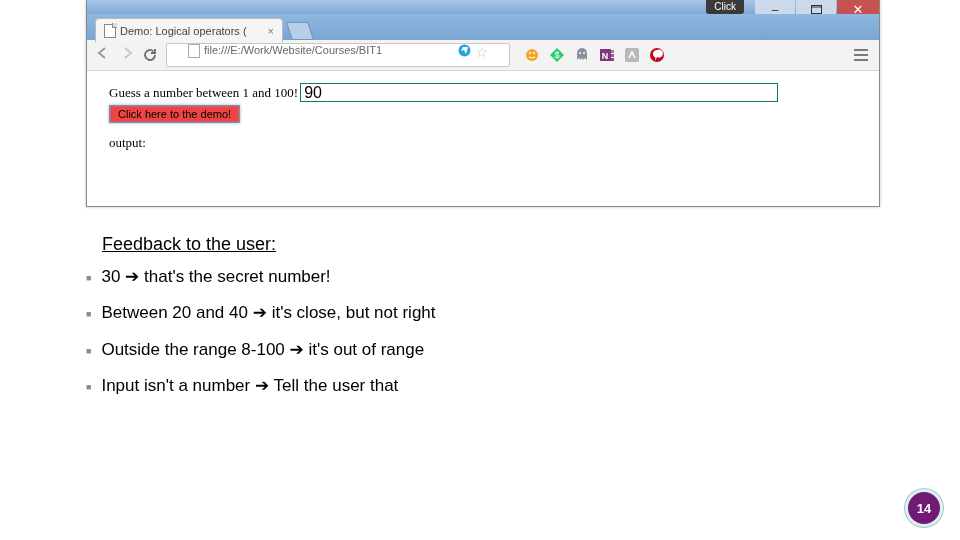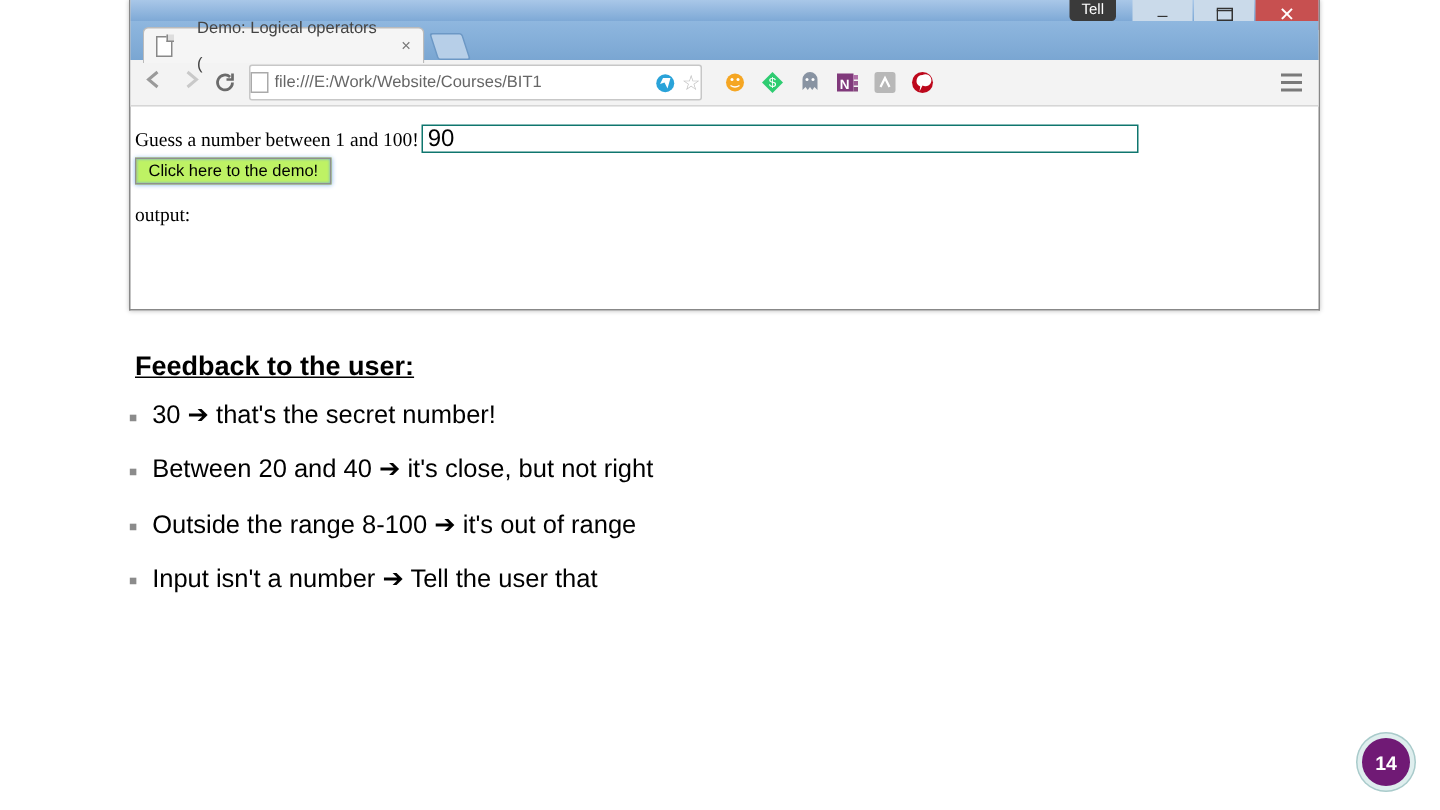--- a/index.html
+++ b/index.html
@@ -15,81 +15,81 @@
   .winbtn{position:absolute;top:0;height:20px;text-align:center;font-size:12px;
           line-height:20px;color:#333}
   .win-min{right:84px;width:40px;background:#cadaea}
   .win-max{right:43px;width:40px;background:#cadaea}
   .win-close{right:0;width:42px;background:#c75050;color:#fff}
   .win-close .x{font-size:13px}
 
   .tabstrip{height:26px;background:linear-gradient(#8fb7df,#7aa6d2);position:relative}
   .tab{position:absolute;left:8px;top:4px;height:24px;width:188px;background:#f5f5f5;
        border-radius:4px 4px 0 0;font-size:11px;line-height:24px;color:#444;
-       padding:0 8px;box-sizing:border-box;display:flex;align-items:center;gap:16px;
+       padding:0 8px;box-sizing:border-box;display:flex;align-items:center;gap:4px;
        border:1px solid #bbb;border-bottom:none}
   .favicon{width:12px;height:14px;display:inline-block;position:relative}
   .favicon::before{content:"";position:absolute;inset:0;border:1px solid #888;background:#fff}
   .favicon::after{content:"";position:absolute;right:-1px;top:-1px;width:4px;height:4px;
                   background:#ddd;border-left:1px solid #888;border-bottom:1px solid #888}
   .tab-close{margin-left:auto;color:#777;font-size:11px}
   .newtab{position:absolute;left:202px;top:8px;width:20px;height:16px;
           background:#b7cfe8;border:1px solid #6c98c5;border-radius:2px;
           transform:skewX(18deg)}
 
   .toolbar{height:30px;background:#f3f3f3;border-bottom:1px solid #d6d6d6;
            display:flex;align-items:center;padding:0 8px;gap:8px}
   .nav-arrow{color:#9a9a9a}
   .reload{color:#6b6b6b;width:15px;height:14px;display:inline-block;position:relative}
   .reload svg{display:block}
   .addr{flex:0 0 300px;height:22px;background:#fff;border:1px solid #c7c7c7;
-        display:flex;align-items:center;font-size:11px;color:#555;padding:0 0;gap:4px;
+        display:flex;font-size:11px;color:#555;padding:0 21px;gap:4px;
         border-radius:2px}
   .addr .pageicon{width:10px;height:12px;border:1px solid #aaa;background:#fff}
   .addr-text{flex:1;overflow:hidden;white-space:nowrap;color:#666}
   .addr-badge{width:13px;height:13px}
   .star{color:#bdbdbd;font-size:14px}
   .ext-icons{display:flex;gap:9px;align-items:center;margin-left:6px}
   .exticon{width:16px;height:16px;display:inline-flex;align-items:center;justify-content:center}
   .hamburger{margin-left:auto;display:flex;flex-direction:column;gap:3px;padding:3px}
   .hamburger span{display:block;width:14px;height:2px;background:#7a7a7a}
 
   
-  .page{padding:12px 3px;font-family:"Times New Roman",serif;font-size:13px;color:#000}
+  .page{padding:12px 22px;font-family:"Times New Roman",serif;font-size:13px;color:#000}
   .row1{display:flex;align-items:center;gap:2px}
   .prompt{white-space:nowrap}
   .guess-input{width:470px;height:17px;border:1px solid #0f766e;font-size:16px;padding:0 3px;
                font-family:Arial,sans-serif}
   .demo-btn{margin-top:3px;font-family:Arial,sans-serif;font-size:11px;
-            padding:2px 8px;background:#bef264;border:1px solid #8f8f8f;
+            padding:2px 8px;background:#ef4444;border:1px solid #8f8f8f;
             box-shadow:0 0 2px #6aa3e8 inset,0 0 3px #86b5ea}
   .outlabel{margin-top:12px}
   .outmsg{margin-top:15px}
 
   
   .slide{position:absolute;left:86px;top:234px;width:790px;font-family:Arial,sans-serif}
-  .heading{font-weight:bold;text-decoration:underline;font-size:18px;margin:0 0 12px 4px}
+  .heading{font-weight:normal;text-decoration:underline;font-size:18px;margin:0 0 12px 16px}
   ul.bullets{list-style:none;padding:0;margin:0}
   ul.bullets li{font-size:17px;line-height:1.2;margin:0 0 16px 0;display:flex;gap:10px}
   .sq{color:#8b8b8b;font-size:9px;margin-top:6px}
 
   
   .pagenum{position:absolute;right:20px;bottom:16px;width:32px;height:32px;border-radius:50%;
            background:#701a75;color:#fff;font-weight:bold;font-size:13px;
            display:flex;align-items:center;justify-content:center;
            box-shadow:0 0 0 3px #dfeeee,0 0 0 4px #a9cbcb}
 </style>
 </head>
 <body>
 
 <div class="stage">
 
   <div class="browser">
     <div class="titlebar">
-      <div class="user-badge">Tell</div>
+      <div class="user-badge">Click</div>
       <div class="winbtn win-min">–</div>
       <div class="winbtn win-max">
         <svg width="11" height="9" viewBox="0 0 11 9">
             <rect x="0.5" y="0.5" width="10" height="8" fill="none" stroke="#333"></rect>
             <line x1="0" y1="2" x2="11" y2="2" stroke="#333"></line>
           </svg>
       </div>
       <div class="winbtn win-close"><span class="x">✕</span></div>
     </div>
 

